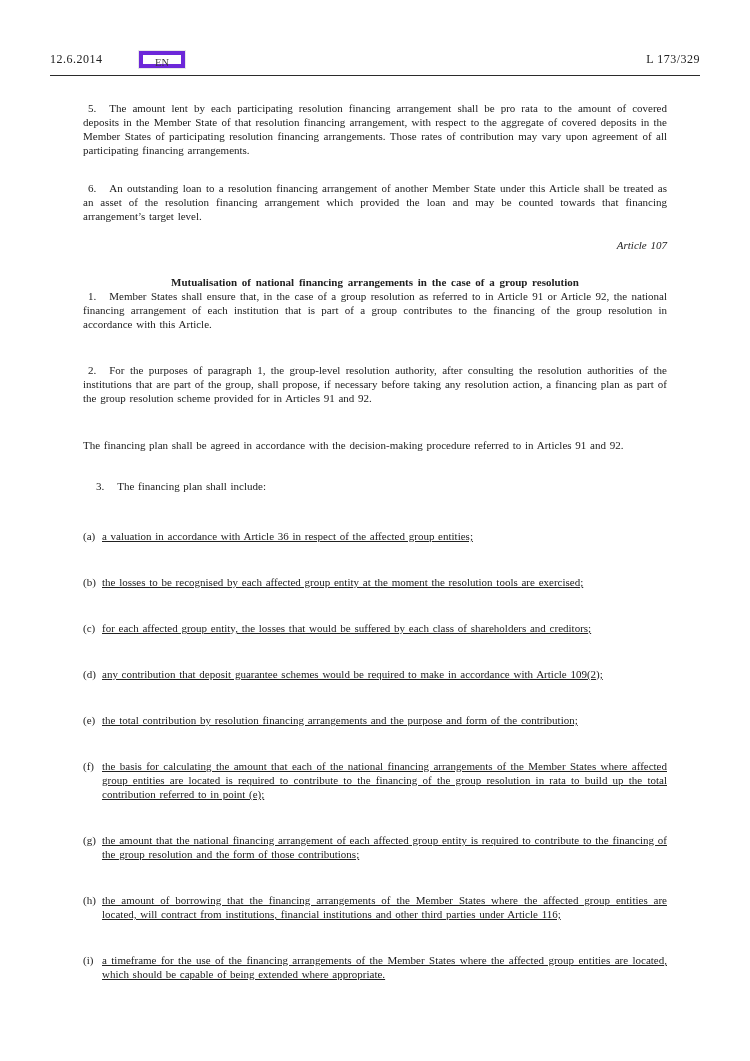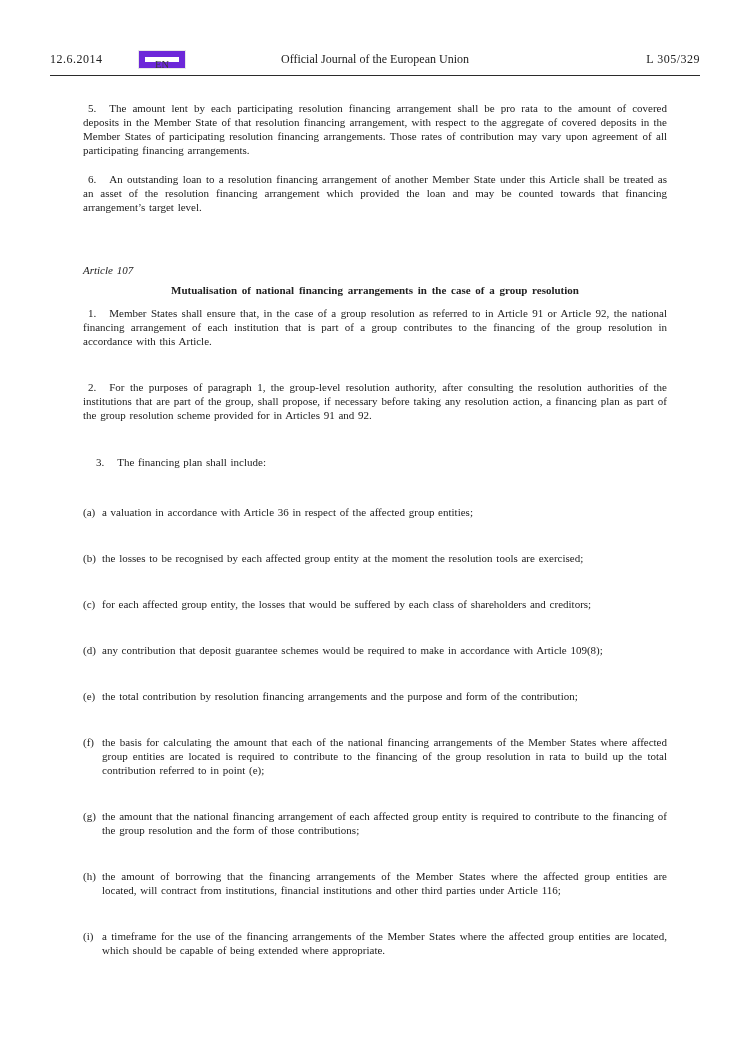--- a/index.html
+++ b/index.html
@@ -31,21 +31,21 @@
     bottom: 9px;
     font-size: 12px;
     letter-spacing: 0.5px;
   }
   .lang-box {
     position: absolute;
     left: 139px;
     bottom: 8px;
     width: 46px;
     height: 17px;
-    border: 6px solid #6d28d9;
+    border: 4px solid #6d28d9;
     box-shadow: 0 0 0 1px #e8e8e8;
     text-align: center;
     font-size: 10.5px;
     line-height: 15px;
     color: #3a3a3a;
   }
   .header-title {
     position: absolute;
     left: 0;
     right: 0;
@@ -64,97 +64,97 @@
     padding: 25px 83px 0 83px;
     font-size: 11px;
     line-height: 14px;
     word-spacing: 0.09em;
   }
   .para {
     text-align: justify;
     text-indent: 5px;
   }
   .para .num { margin-right: 13px; }
-  .p5  { margin-bottom: 15px; }
-  .p6  { margin-bottom: 49px; }
+  .p5  { margin-bottom: 24px; }
+  .p6  { margin-bottom: 15px; }
   .article-number {
-    text-align: left;
+    text-align: right;
     font-style: italic;
-    margin-bottom: 6px;
+    margin-bottom: 23px;
   }
   .article-title {
     text-align: center;
     font-weight: bold;
-    margin-bottom: 9px;
     word-spacing: 0.18em;
   }
   .p1  { margin-bottom: 32px; }
   .p2  { margin-bottom: 33px; margin-top: 32px; }
   .p2a { margin-bottom: 27px; text-indent: 0; }
   .p3  { margin-bottom: 36px; margin-left: 8px; }
   .list-item {
     display: flex;
     margin-bottom: 32px;
   }
   .list-item .label {
     flex: 0 0 19px;
   }
   .list-item .itext {
     flex: 1;
     text-align: justify;
+    text-decoration: underline;
   }
   .list-item:last-child { margin-bottom: 0; }
 </style>
 </head>
 <body>
 
 <div class="page">
 
   <div class="header">
     <span class="header-date">12.6.2014</span>
     <span class="lang-box">EN</span>
-    <span class="header-title">Official Journal of the European Union</span>
-    <span class="header-pageref">L 305/329</span>
+    <span class="header-pageref">L 173/329</span>
     <div class="header-rule"></div>
   </div>
 
   <div class="content">
 
     <p class="para p5"><span class="num">5.</span><span>The amount lent by each participating resolution financing arrangement shall be pro rata to the amount of covered deposits in the Member State of that resolution financing arrangement, with respect to the aggregate of covered deposits in the Member States of participating resolution financing arrangements. Those rates of contribution may vary upon agreement of all participating financing arrangements.</span></p>
 
     <p class="para p6"><span class="num">6.</span><span>An outstanding loan to a resolution financing arrangement of another Member State under this Article shall be treated as an asset of the resolution financing arrangement which provided the loan and may be counted towards that financing arrangement’s target level.</span></p>
 
     <div class="article-number">Article 107</div>
     <div class="article-title">Mutualisation of national financing arrangements in the case of a group resolution</div>
 
     <p class="para p1"><span class="num">1.</span><span>Member States shall ensure that, in the case of a group resolution as referred to in Article 91 or Article 92, the national financing arrangement of each institution that is part of a group contributes to the financing of the group resolution in accordance with this Article.</span></p>
 
     <p class="para p2"><span class="num">2.</span><span>For the purposes of paragraph 1, the group-level resolution authority, after consulting the resolution authorities of the institutions that are part of the group, shall propose, if necessary before taking any resolution action, a financing plan as part of the group resolution scheme provided for in Articles 91 and 92.</span></p>
 
+    <p class="para p2a">The financing plan shall be agreed in accordance with the decision-making procedure referred to in Articles 91 and 92.</p>
 
     <p class="para p3"><span class="num">3.</span><span>The financing plan shall include:</span></p>
 
     <div class="list-item">
       <span class="label">(a)</span>
       <div class="itext">a valuation in accordance with Article 36 in respect of the affected group entities;</div>
     </div>
 
     <div class="list-item">
       <span class="label">(b)</span>
       <div class="itext">the losses to be recognised by each affected group entity at the moment the resolution tools are exercised;</div>
     </div>
 
     <div class="list-item">
       <span class="label">(c)</span>
       <div class="itext">for each affected group entity, the losses that would be suffered by each class of shareholders and creditors;</div>
     </div>
 
     <div class="list-item">
       <span class="label">(d)</span>
-      <div class="itext">any contribution that deposit guarantee schemes would be required to make in accordance with Article 109(8);</div>
+      <div class="itext">any contribution that deposit guarantee schemes would be required to make in accordance with Article 109(2);</div>
     </div>
 
     <div class="list-item">
       <span class="label">(e)</span>
       <div class="itext">the total contribution by resolution financing arrangements and the purpose and form of the contribution;</div>
     </div>
 
     <div class="list-item">
       <span class="label">(f)</span>
       <div class="itext">the basis for calculating the amount that each of the national financing arrangements of the Member States where affected group entities are located is required to contribute to the financing of the group resolution in rata to build up the total contribution referred to in point (e);</div>

